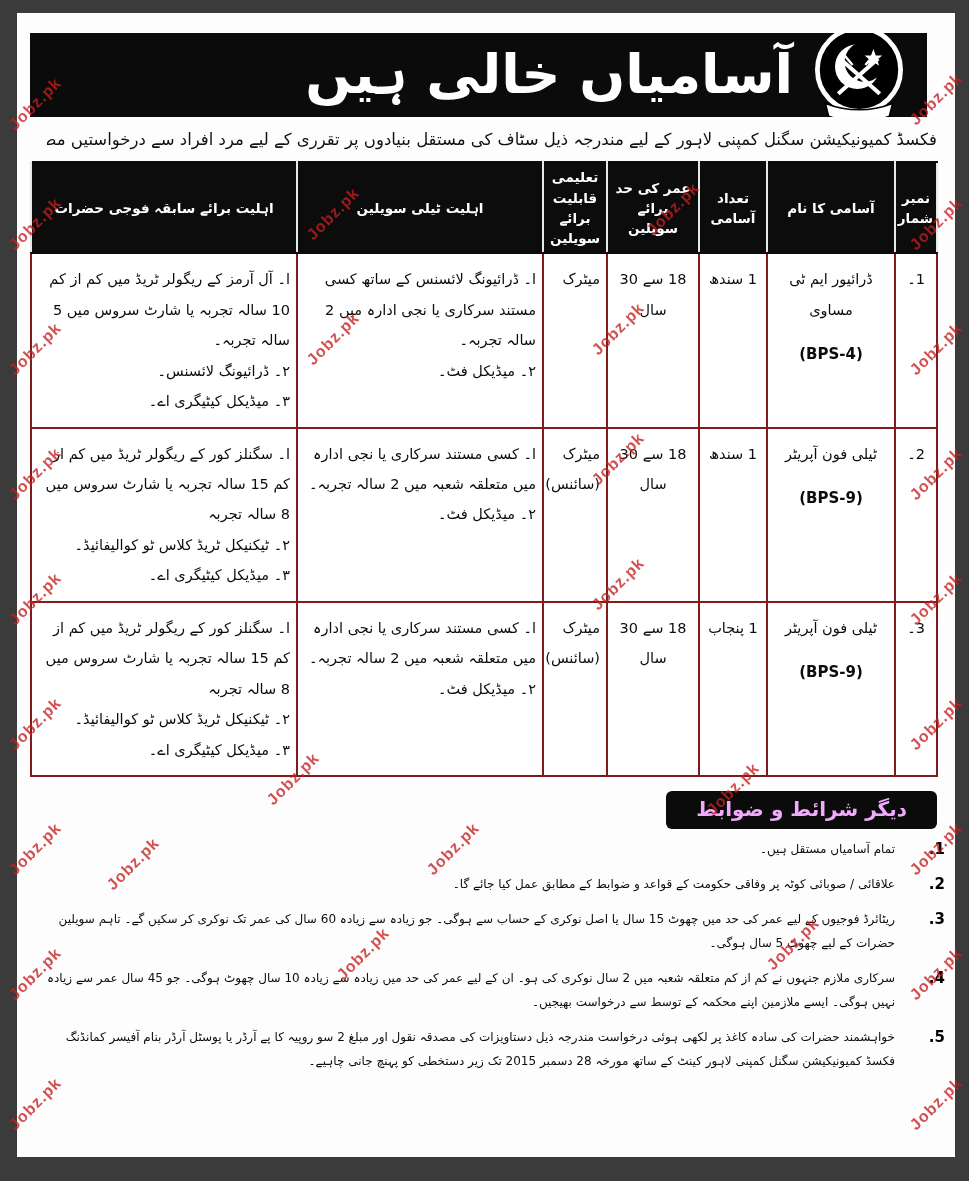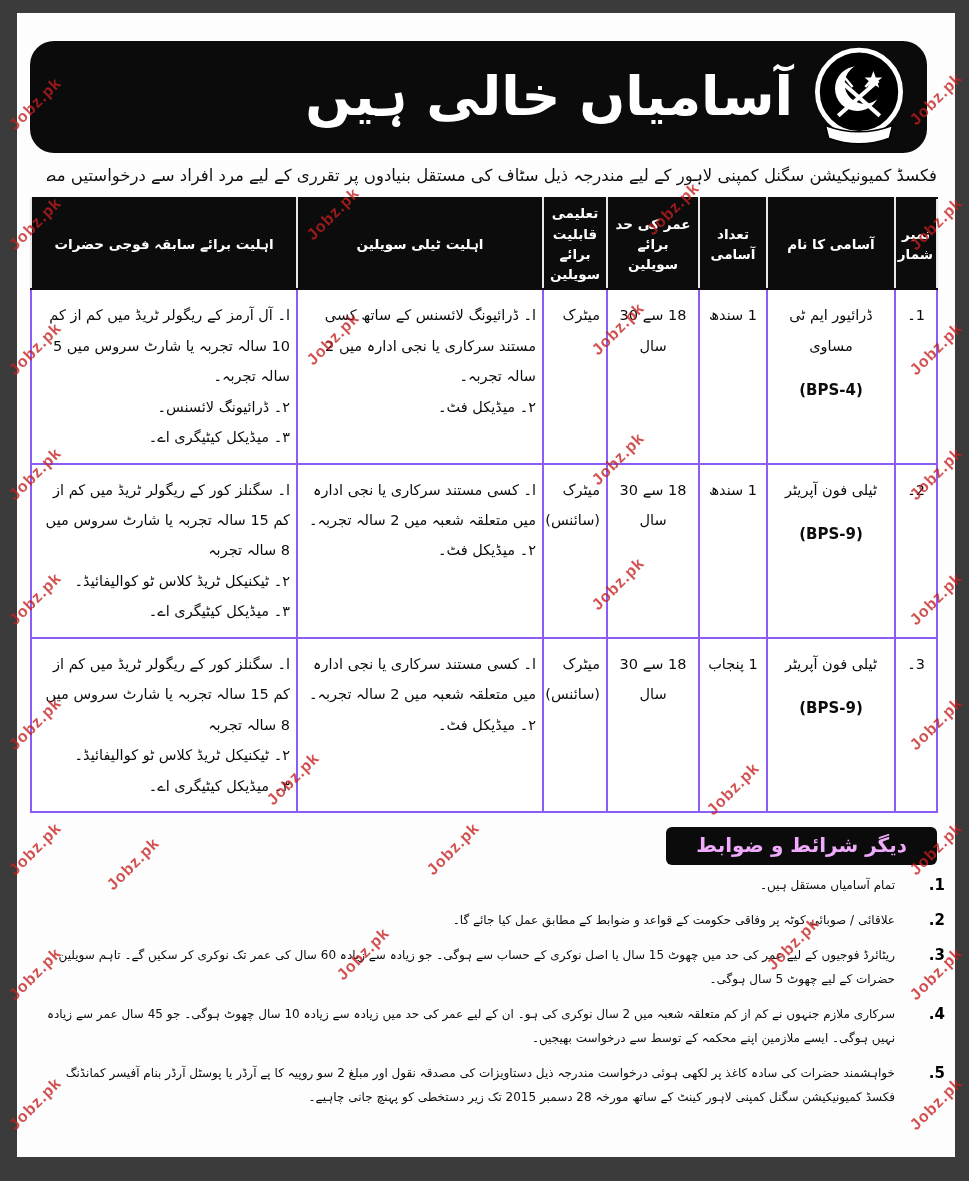--- a/index.html
+++ b/index.html
@@ -7,23 +7,23 @@
     width:969px;height:1181px;position:relative;overflow:hidden;
     background:#3b3b3b;
     font-family:"DejaVu Sans","Liberation Sans",sans-serif;
   }
   .page{
     position:absolute;left:17px;top:13px;width:938px;height:1144px;
     background:#fdfdfd;overflow:visible;
   }
   
   .title-bar{
-    margin:28px 28px 0 13px;height:112px;background:#0b0b0b;
+    margin:20px 28px 0 13px;height:84px;background:#0b0b0b;
     direction:rtl;display:flex;align-items:center;gap:18px;
-    padding:0 20px;box-sizing:border-box;overflow:hidden;border-radius:24px;
+    padding:0 20px;box-sizing:border-box;overflow:hidden;
   }
   .title-bar .crest{flex:0 0 auto;}
   .page-title{
     color:#fff;font-size:54px;font-weight:bold;line-height:1;
     white-space:nowrap;
   }
   .intro{
     direction:rtl;text-align:right;font-size:16.5px;color:#111;
     margin:10px 18px 8px 30px;line-height:1.6;overflow:hidden;white-space:nowrap;
   }
@@ -39,21 +39,21 @@
   table.vacancies col.c-edu{width:64px;}
   table.vacancies col.c-civ{width:246px;}
   th{
     background:#0c0c0c;color:#fff;font-weight:bold;font-size:13.5px;
     height:62px;padding:4px 3px;text-align:center;vertical-align:middle;
     border-left:2px solid #e8e8e8;border-right:2px solid #e8e8e8;
     border-top:2px solid #0c0c0c;border-bottom:2px solid #0c0c0c;
     line-height:1.5;overflow:hidden;
   }
   td{
-    border:2px solid #8b5cf6;vertical-align:top;padding:10px 6px;
+    border:2px solid #7f1d1d;vertical-align:top;padding:10px 6px;
     font-size:14.5px;color:#0c0c0c;line-height:2.1;overflow:hidden;
   }
   td.center{text-align:center;}
   td.multiline{white-space:pre-line;text-align:right;}
   .post-grade{font-weight:bold;direction:ltr;margin-top:14px;font-size:15px;}
   .edu{white-space:pre-line;padding-left:48px;}
   tr.r1{height:134px;} tr.r2{height:132px;} tr.r3{height:142px;}
   
   .cond-head-wrap{direction:rtl;text-align:right;margin:14px 18px 8px 0;}
   .cond-heading{

